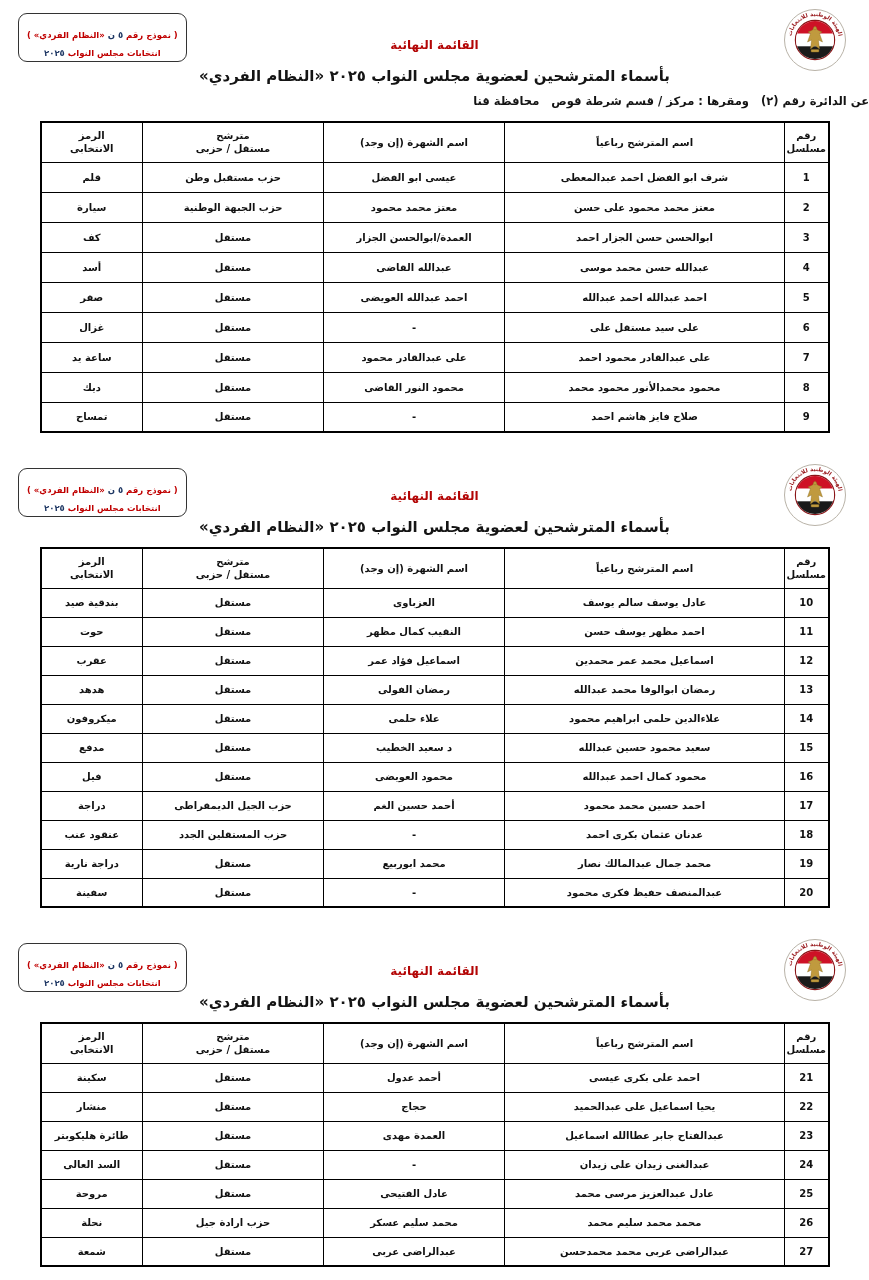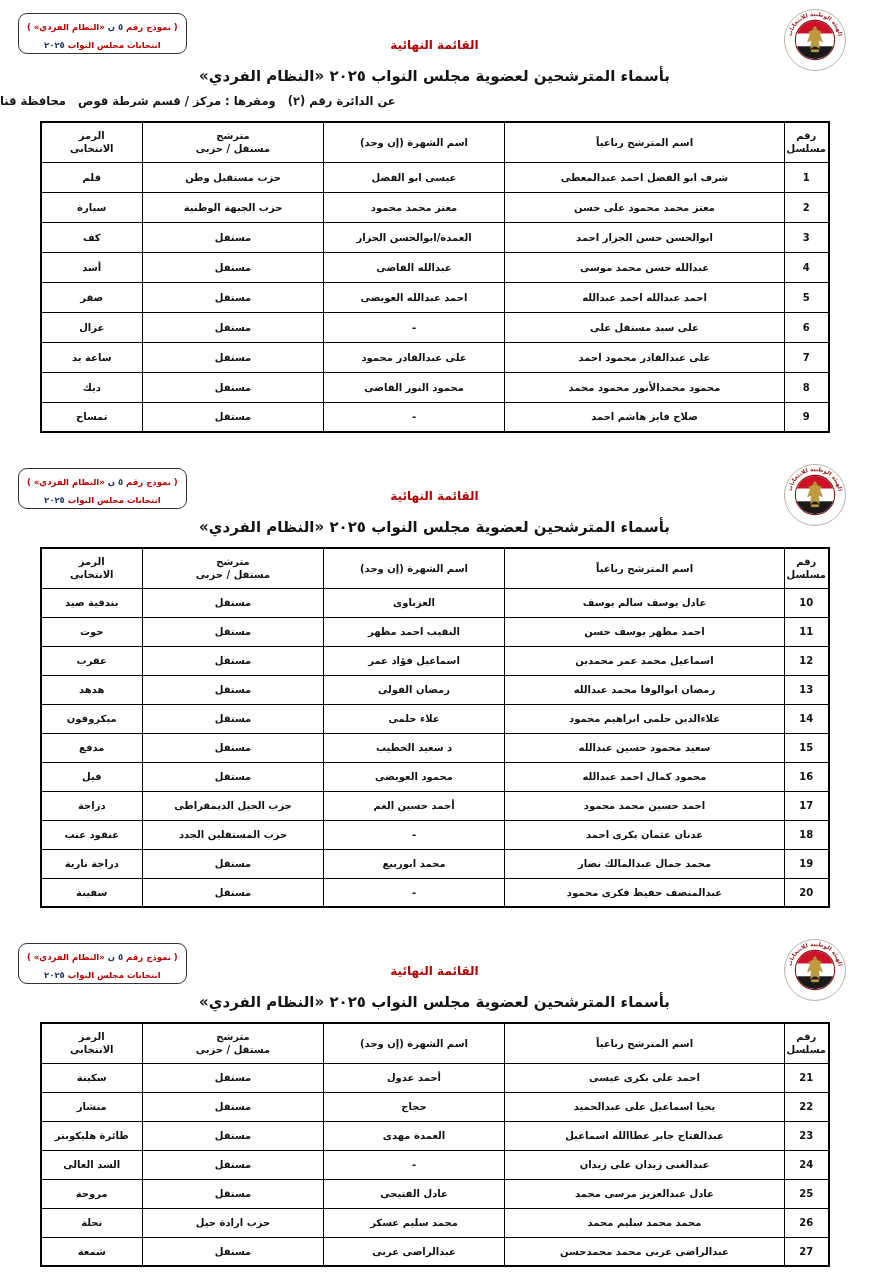--- a/index.html
+++ b/index.html
@@ -4,33 +4,33 @@
 <style>
   * { box-sizing: border-box; margin: 0; padding: 0; }
   html, body { width: 869px; height: 1280px; overflow: hidden; background: #fff;
     font-family: "DejaVu Sans", sans-serif; }
   .sheet { position: relative; width: 869px; direction: rtl; }
   .sheet.s1 { height: 455px; }
   .sheet.s2 { height: 475px; }
   .sheet.s3 { height: 350px; }
 
   .stamp { position: absolute; top: 13px; left: 18px; min-width: 128px;
-    border: 1.5px solid #333; border-radius: 9px; padding: 8px 8px 3px;
+    border: 1.5px solid #333; border-radius: 9px; padding: 16px 8px 3px;
     text-align: center; direction: rtl; background: #fff; }
   .stamp .l1 { font-size: 8.5px; font-weight: bold; color: #c00000; white-space: nowrap; }
   .stamp .l1 .navy, .stamp .l2 .navy { color: #1f3864; }
   .stamp .l2 { font-size: 8.5px; font-weight: bold; color: #c00000; margin-top: 8px; white-space: nowrap; }
 
   .emblem { position: absolute; top: 8px; right: 22px; width: 64px; height: 64px; }
 
   .title { padding-top: 38px; text-align: center; font-size: 12px; font-weight: bold;
     color: #b30505; letter-spacing: 0.5px; }
   .s2 .title, .s3 .title { padding-top: 34px; }
   .subtitle { margin-top: 15px; text-align: center; font-size: 15px; font-weight: bold; color: #141414; }
-  .district { margin-top: 9px; text-align: left; font-size: 11.5px; font-weight: bold;
+  .district { margin-top: 9px; text-align: right; font-size: 11.5px; font-weight: bold;
     color: #141414; white-space: pre; }
 
   table.list-table { width: 788px; margin: 13px auto 0; border-collapse: collapse;
     direction: rtl; border: 2px solid #000; table-layout: fixed; }
   .s2 table.list-table, .s3 table.list-table { margin-top: 11px; }
   .list-table th, .list-table td { border: 1px solid #000; text-align: center;
     vertical-align: middle; font-weight: bold; color: #111; overflow: hidden; }
   .list-table th { font-size: 10px; height: 40px; white-space: pre-line; line-height: 1.35; }
   .list-table td { font-size: 10px; height: 30px; }
   .s2 .list-table td, .s3 .list-table td { height: 29px; }
@@ -201,21 +201,21 @@
           <tr>
             <td>10</td>
             <td>عادل يوسف سالم يوسف</td>
             <td>العزباوى</td>
             <td>مستقل</td>
             <td>بندقية صيد</td>
           </tr>
           <tr>
             <td>11</td>
             <td>احمد مظهر يوسف حسن</td>
-            <td>النقيب احمد مظهر</td>
+            <td>النقيب كمال مظهر</td>
             <td>مستقل</td>
             <td>حوت</td>
           </tr>
           <tr>
             <td>12</td>
             <td>اسماعيل محمد عمر محمدين</td>
             <td>اسماعيل فؤاد عمر</td>
             <td>مستقل</td>
             <td>عقرب</td>
           </tr>

